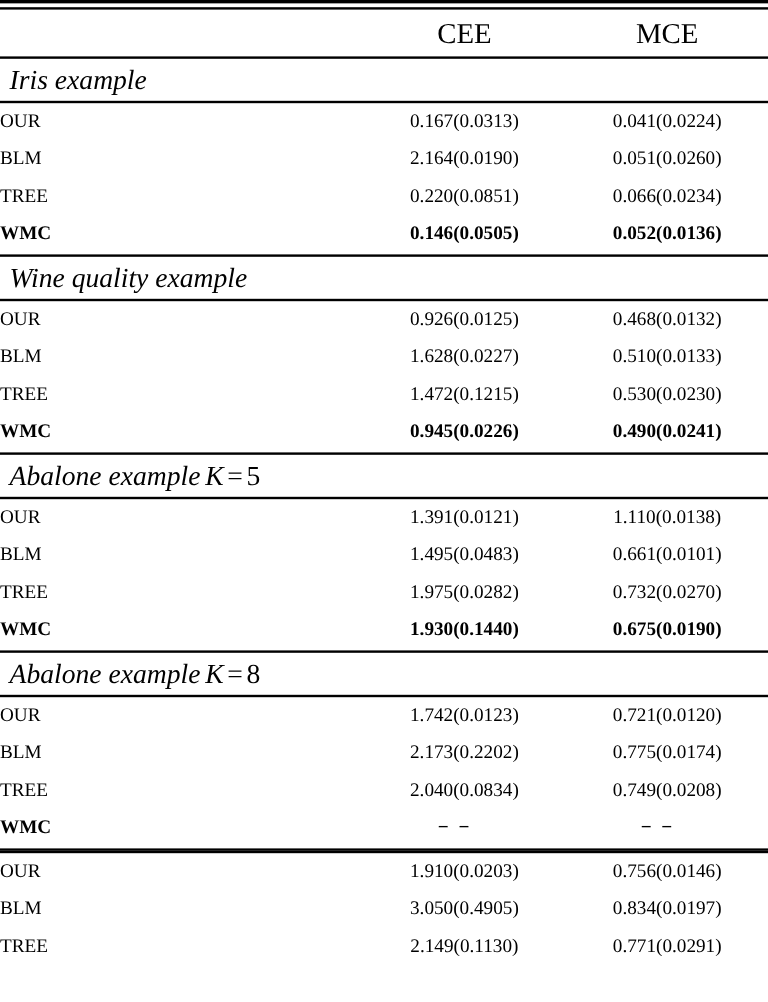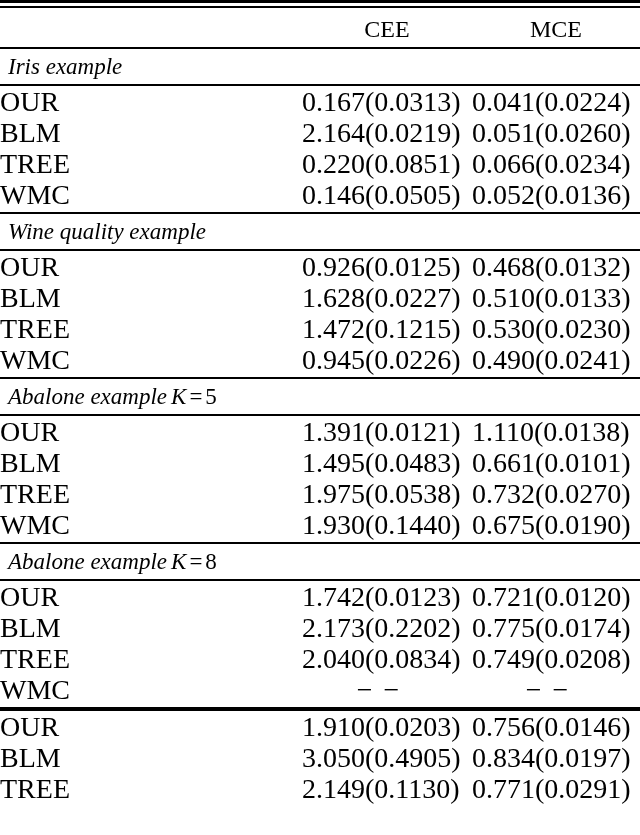--- a/index.html
+++ b/index.html
@@ -92,43 +92,44 @@
   .matheq {
     font-style: normal;
     padding: 0 3px;
   }
   .mathnum {
     font-style: normal;
   }
 
   
   tr.data-row td {
-    font-size: 28px;
+    font-size: 16px;
     height: 31px;
     padding: 0;
     vertical-align: middle;
   }
   td.cell-method {
     text-align: left;
     padding-left: 8px;
     white-space: nowrap;
   }
   td.cell-value {
-    text-align: left;
+    text-align: center;
     padding-right: 3px;
     white-space: nowrap;
   }
   td.cell-value.dash {
     text-align: center;
     padding-right: 16px;
     letter-spacing: 2px;
   }
 
   tr.data-row.last-in-block td {
     padding-bottom: 2px;
+    font-weight: bold;
   }
 </style>
 </head>
 <body>
 
 <div id="table-root">
   <table class="results">
     <colgroup>
       <col class="col-method">
       <col class="col-cee">
@@ -158,21 +159,21 @@
         <tr class="rule">
           <td colspan="3"></td>
         </tr>
         <tr class="data-row">
           <td class="cell-method">OUR</td>
           <td class="cell-value">0.167(0.0313)</td>
           <td class="cell-value">0.041(0.0224)</td>
         </tr>
         <tr class="data-row">
           <td class="cell-method">BLM</td>
-          <td class="cell-value">2.164(0.0219)</td>
+          <td class="cell-value">2.164(0.0190)</td>
           <td class="cell-value">0.051(0.0260)</td>
         </tr>
         <tr class="data-row">
           <td class="cell-method">TREE</td>
           <td class="cell-value">0.220(0.0851)</td>
           <td class="cell-value">0.066(0.0234)</td>
         </tr>
         <tr class="data-row last-in-block">
           <td class="cell-method">WMC</td>
           <td class="cell-value">0.146(0.0505)</td>
@@ -221,21 +222,21 @@
           <td class="cell-value">1.391(0.0121)</td>
           <td class="cell-value">1.110(0.0138)</td>
         </tr>
         <tr class="data-row">
           <td class="cell-method">BLM</td>
           <td class="cell-value">1.495(0.0483)</td>
           <td class="cell-value">0.661(0.0101)</td>
         </tr>
         <tr class="data-row">
           <td class="cell-method">TREE</td>
-          <td class="cell-value">1.975(0.0538)</td>
+          <td class="cell-value">1.975(0.0282)</td>
           <td class="cell-value">0.732(0.0270)</td>
         </tr>
         <tr class="data-row last-in-block">
           <td class="cell-method">WMC</td>
           <td class="cell-value">1.930(0.1440)</td>
           <td class="cell-value">0.675(0.0190)</td>
         </tr>
         <tr class="rule">
           <td colspan="3"></td>
         </tr>

